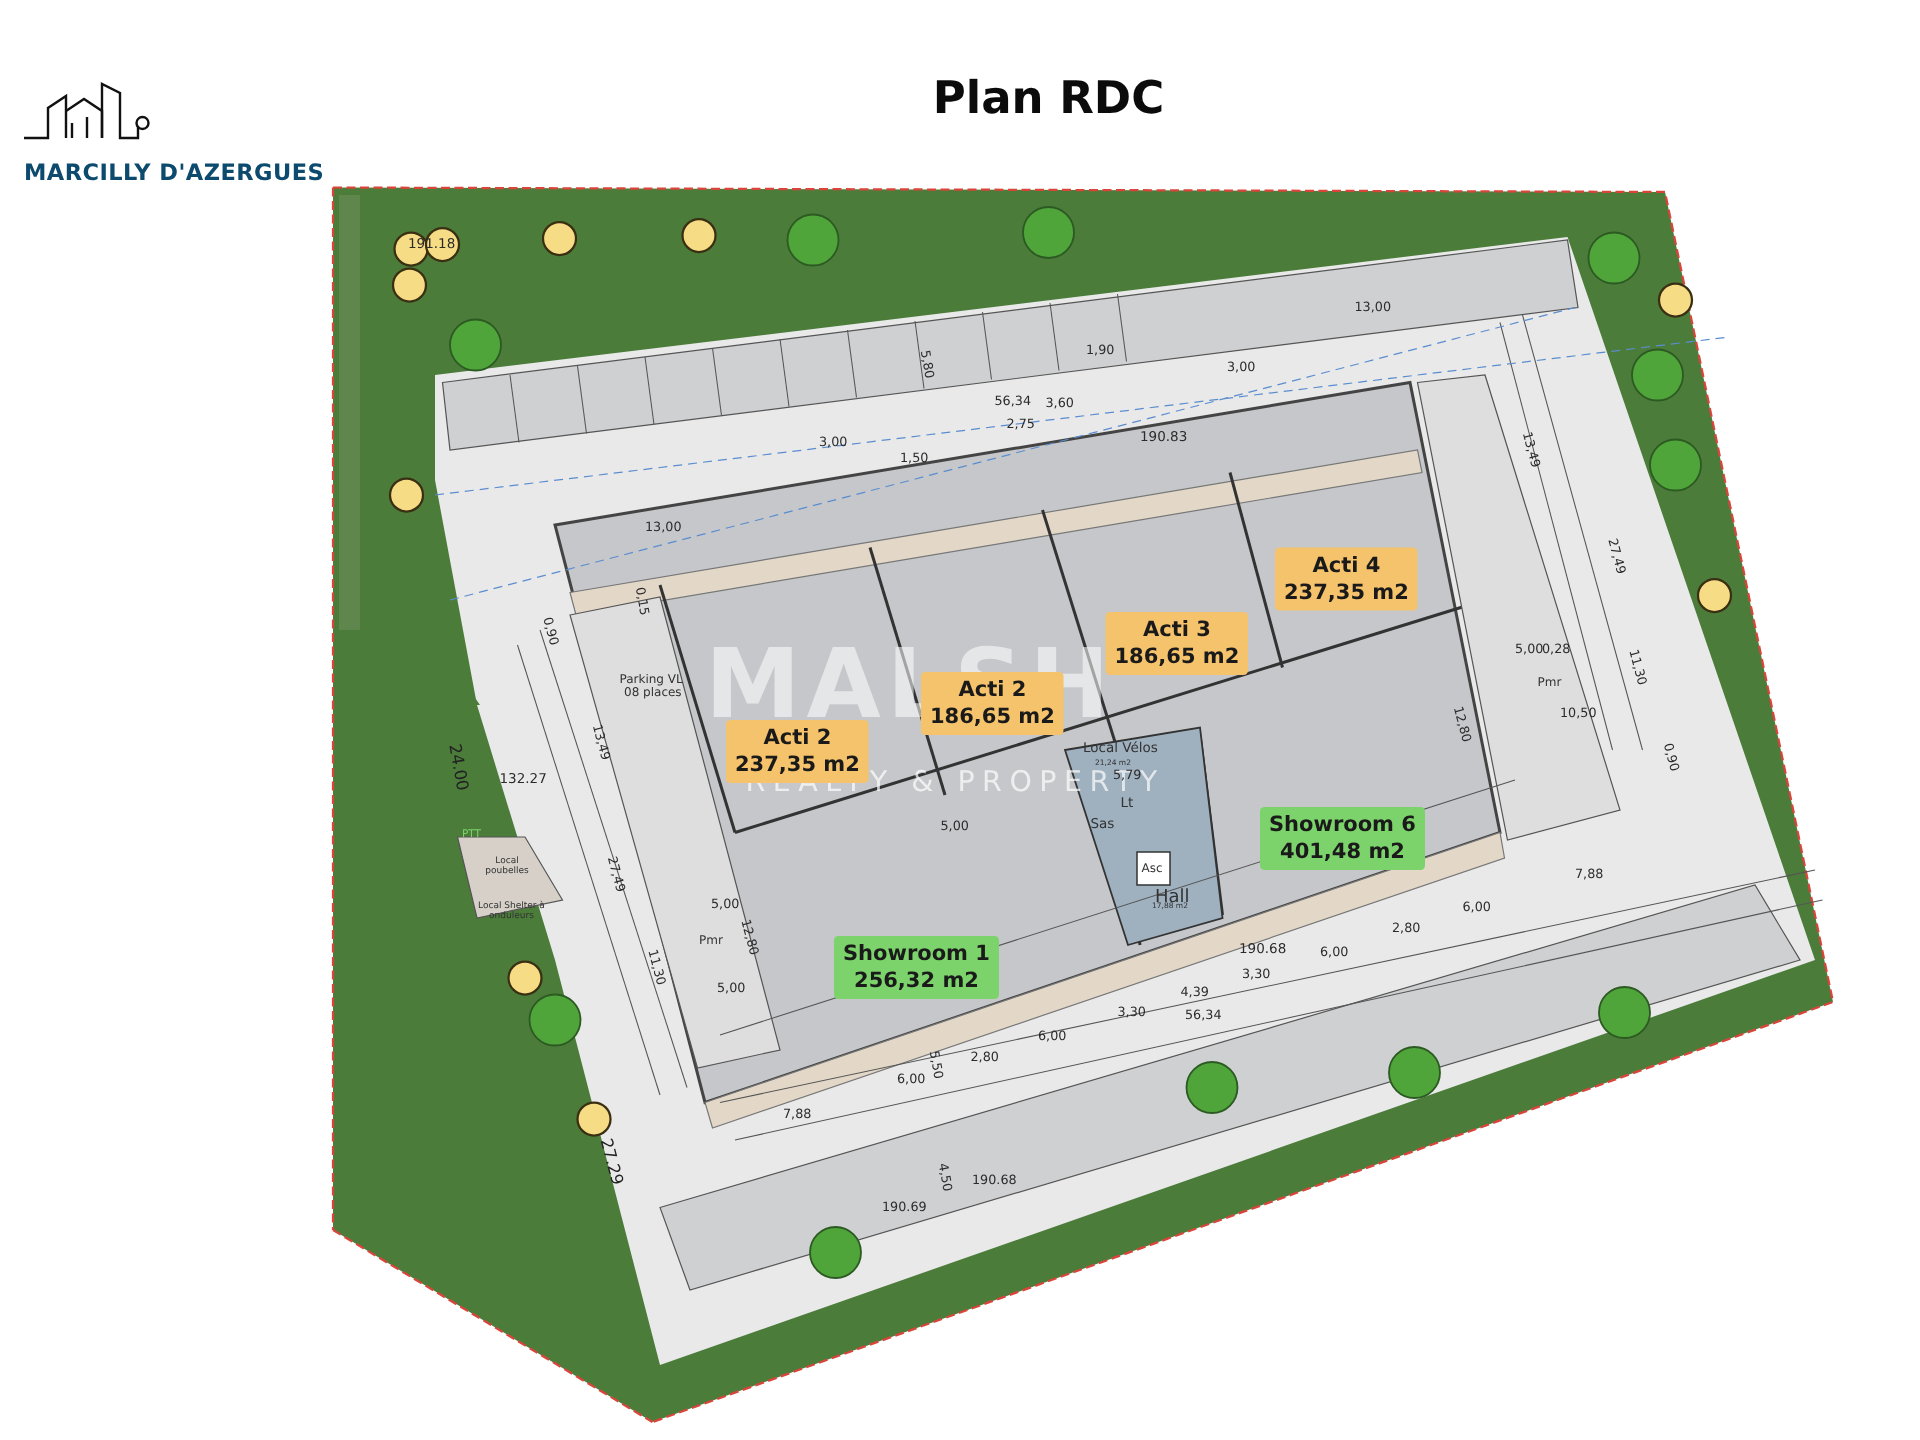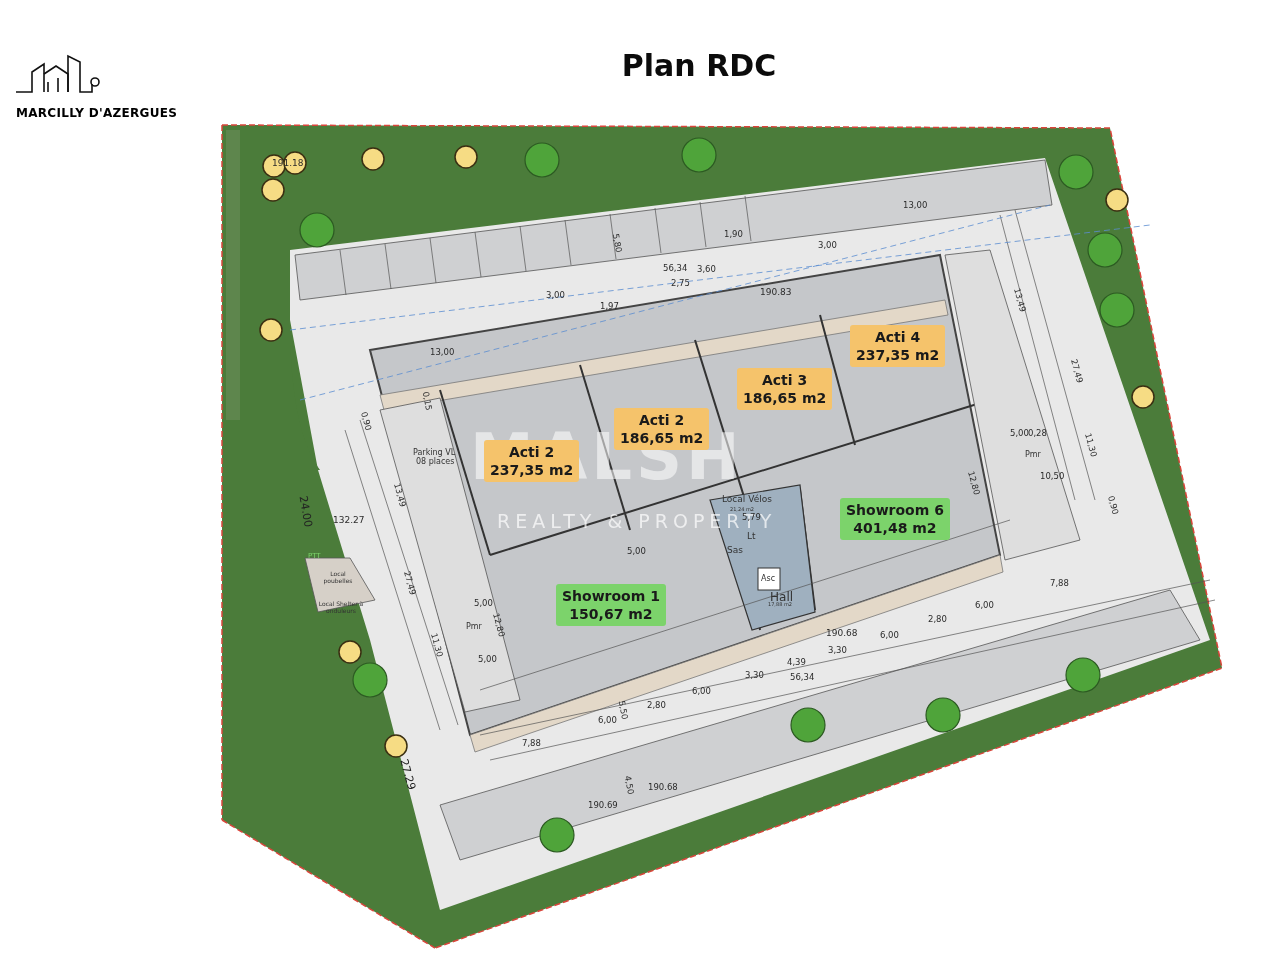--- a/index.html
+++ b/index.html
@@ -1,22 +1,22 @@
 <!DOCTYPE html>
 <html><head>
 <meta charset="utf-8">
 <style>
   html,body{margin:0;padding:0;background:#ffffff;}
   body{width:1280px;height:960px;position:relative;overflow:hidden;font-family:"DejaVu Sans",sans-serif;}
   .logo{position:absolute;left:14px;top:22px;width:200px;height:100px;}
   .logo-title{position:absolute;left:107px;top:18px;font-family:"DejaVu Sans",sans-serif;font-weight:bold;font-size:31px;line-height:31px;color:#111;letter-spacing:-1px;}
-  .logo-sub{position:absolute;left:2px;top:84px;font-weight:bold;font-size:12px;color:#000000;letter-spacing:0.3px;white-space:nowrap;}
+  .logo-sub{position:absolute;left:2px;top:84px;font-weight:bold;font-size:15px;color:#0c4a6e;letter-spacing:0.3px;white-space:nowrap;}
   .page-title{position:absolute;left:600px;top:48px;width:198px;text-align:center;font-weight:bold;font-size:30px;color:#0b0b0b;}
   svg.plan{position:absolute;left:0;top:0;}
-  .lbl{position:absolute;font-weight:bold;font-size:14px;line-height:18px;color:#1a1a1a;text-align:center;padding:3px 6px;border-radius:3px;white-space:nowrap;}
+  .lbl{position:absolute;font-weight:bold;font-size:14px;line-height:18px;color:#1a1a1a;text-align:center;padding:3px 6px;border-radius:3px;white-space:nowrap;margin-top:40px;}
   .lbl.acti{background:#f5c36b;}
   .lbl.show{background:#7cd36b;}
   .sm{position:absolute;font-size:8px;color:#333;white-space:nowrap;}
   .dim{position:absolute;font-size:8.5px;color:#2b2b2b;white-space:nowrap;}
   .dim.big{font-size:11px;color:#222;}
   .wm{position:absolute;left:470px;top:420px;font-weight:bold;font-size:64px;color:rgba(255,255,255,0.55);letter-spacing:4px;}
   .wm2{position:absolute;left:497px;top:510px;font-size:19px;color:rgba(255,255,255,0.7);letter-spacing:5px;}
 </style>
 </head>
 <body>
@@ -150,21 +150,21 @@
 <div class="lbl acti" style="left:737px;top:368px;">
   <div>Acti 3</div>
   <div>186,65 m2</div>
 </div>
 <div class="lbl acti" style="left:850px;top:325px;">
   <div>Acti 4</div>
   <div>237,35 m2</div>
 </div>
 <div class="lbl show" style="left:556px;top:584px;">
   <div>Showroom 1</div>
-  <div>150,67 m2</div>
+  <div>256,32 m2</div>
 </div>
 <div class="lbl show" style="left:840px;top:498px;">
   <div>Showroom 6</div>
   <div>401,48 m2</div>
 </div>
 
 <div class="sm" style="left:722px;top:494px;font-size:9px;">Local Vélos</div>
 <div class="sm" style="left:730px;top:506px;font-size:5px;">21,24 m2</div>
 <div class="sm" style="left:747px;top:531px;font-size:9px;">Lt</div>
 <div class="sm" style="left:727px;top:545px;font-size:9px;">Sas</div>
@@ -187,21 +187,21 @@
 <div class="dim" style="left:272px;top:158px;font-size:9px;">191.18</div>
 <div class="dim" style="left:588px;top:800px;">190.69</div>
 <div class="dim" style="left:648px;top:782px;">190.68</div>
 <div class="dim" style="left:903px;top:200px;">13,00</div>
 <div class="dim" style="left:546px;top:290px;">3,00</div>
 <div class="dim" style="left:818px;top:240px;">3,00</div>
 <div class="dim" style="left:724px;top:229px;">1,90</div>
 <div class="dim" style="left:663px;top:263px;">56,34</div>
 <div class="dim" style="left:671px;top:278px;">2,75</div>
 <div class="dim" style="left:697px;top:264px;">3,60</div>
-<div class="dim" style="left:600px;top:301px;">1,97</div>
+<div class="dim" style="left:600px;top:301px;">1,50</div>
 <div class="dim" style="left:430px;top:347px;">13,00</div>
 <div class="dim" style="left:388px;top:490px;transform:rotate(75deg);">13,49</div>
 <div class="dim" style="left:1008px;top:295px;transform:rotate(75deg);">13,49</div>
 <div class="dim" style="left:398px;top:578px;transform:rotate(75deg);">27,49</div>
 <div class="dim" style="left:1065px;top:366px;transform:rotate(75deg);">27,49</div>
 <div class="dim" style="left:425px;top:640px;transform:rotate(75deg);">11,30</div>
 <div class="dim" style="left:1079px;top:440px;transform:rotate(75deg);">11,30</div>
 <div class="dim" style="left:487px;top:620px;transform:rotate(75deg);">12,80</div>
 <div class="dim" style="left:962px;top:478px;transform:rotate(75deg);">12,80</div>
 <div class="dim" style="left:474px;top:598px;">5,00</div>

